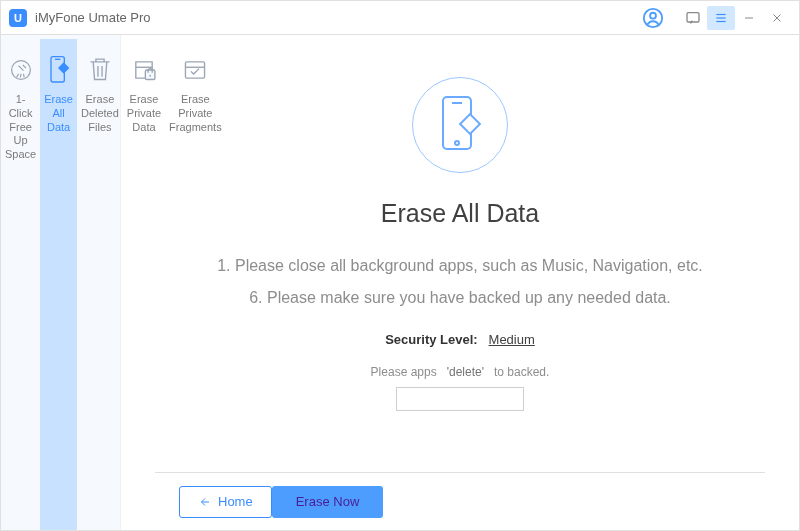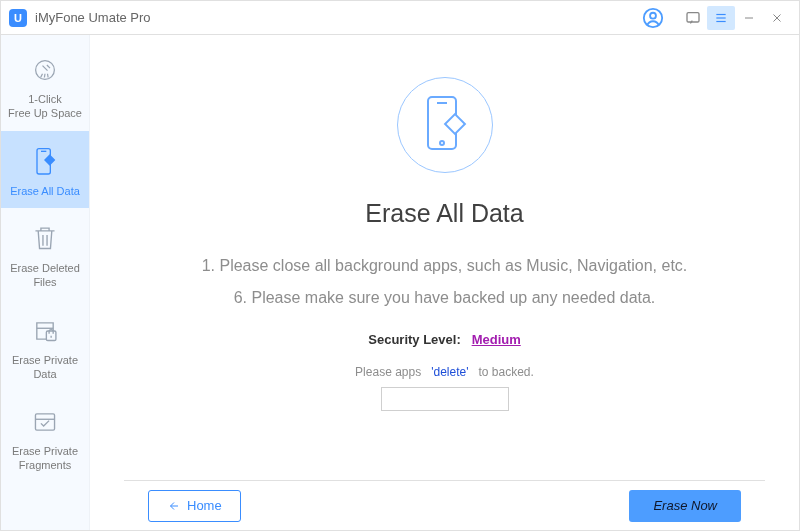--- a/index.html
+++ b/index.html
@@ -33,24 +33,24 @@
   .titlebar .tb-btn {
     width: 28px; height: 24px; display: flex; align-items: center; justify-content: center;
     color: #888; cursor: pointer;
   }
   .titlebar .tb-btn.active { background: #d2e8ff; color: #3a8dff; border-radius: 2px; }
   .titlebar .user-icon svg { width: 22px; height: 22px; }
   
   .body { display: flex; flex: 1; overflow: hidden; }
   
   .sidebar {
-    width: 89px;
+    width: 120px;
     background: #f6faff;
     border-right: 1px solid #eef2f7;
-    display: flex; flex-direction: column;
+    display: flex; 
     padding-top: 4px;
   }
   .side-item {
     display: flex; flex-direction: column; align-items: center;
     padding: 14px 4px 10px 4px;
     cursor: pointer;
     text-align: center;
     color: #7a7a7a;
     font-size: 11px;
     line-height: 1.25;
@@ -67,41 +67,41 @@
     width: 96px; height: 96px; border-radius: 50%;
     border: 1px solid #9bc7ff;
     display: flex; align-items: center; justify-content: center;
     margin-bottom: 26px;
   }
   .hero-circle svg * { stroke: #6aaaff; }
   .main h1 { color: #404040; font-weight: 400; font-size: 25px; margin-bottom: 22px; }
   .instructions { color: #8d8d8d; font-size: 16px; line-height: 2; text-align: center; margin-bottom: 18px; }
   .sec-level { font-size: 13px; margin-bottom: 18px; }
   .sec-level .lbl { color: #333; font-weight: bold; }
-  .sec-level .val { color: #a21caf; text-decoration: underline; font-weight: bold; cursor: pointer; }
+  .sec-level .val { color: #404040; text-decoration: underline; font-weight: normal; cursor: pointer; }
   .confirm-line { color: #8d8d8d; font-size: 12px; margin-bottom: 8px; }
-  .confirm-line .kw { color: #1d4ed8; }
+  .confirm-line .kw { color: #737373; }
   .confirm-input {
     width: 128px; height: 24px;
     border: 1px solid #cfcfcf;
     padding: 0 6px; font-size: 12px;
   }
   
   .footer {
-    height: 50px;
+    height: 58px;
     border-top: 1px solid #e0e0e0;
-    display: flex; align-items: center; justify-content: space-between;
+    display: flex; align-items: center; 
     padding: 14px 24px;
   }
   .btn {
     height: 32px; padding: 0 18px; border-radius: 3px; font-size: 13px;
     display: inline-flex; align-items: center; gap: 6px; cursor: pointer;
   }
   .btn-outline { border: 1px solid #3a8dff; color: #3a8dff; background: #fff; }
-  .btn-primary { border: none; background: #4d9dff; color: #0f172a; padding: 0 24px; font-style: italic; }
+  .btn-primary { border: none; background: #4d9dff; color: #4c1d95; padding: 0 24px; }
 </style>
 </head>
 <body>
 
 <div class="window">
 
   <div class="titlebar">
     <div class="logo">U</div>
     <div class="title">iMyFone Umate Pro</div>
     <div class="spacer"></div>

